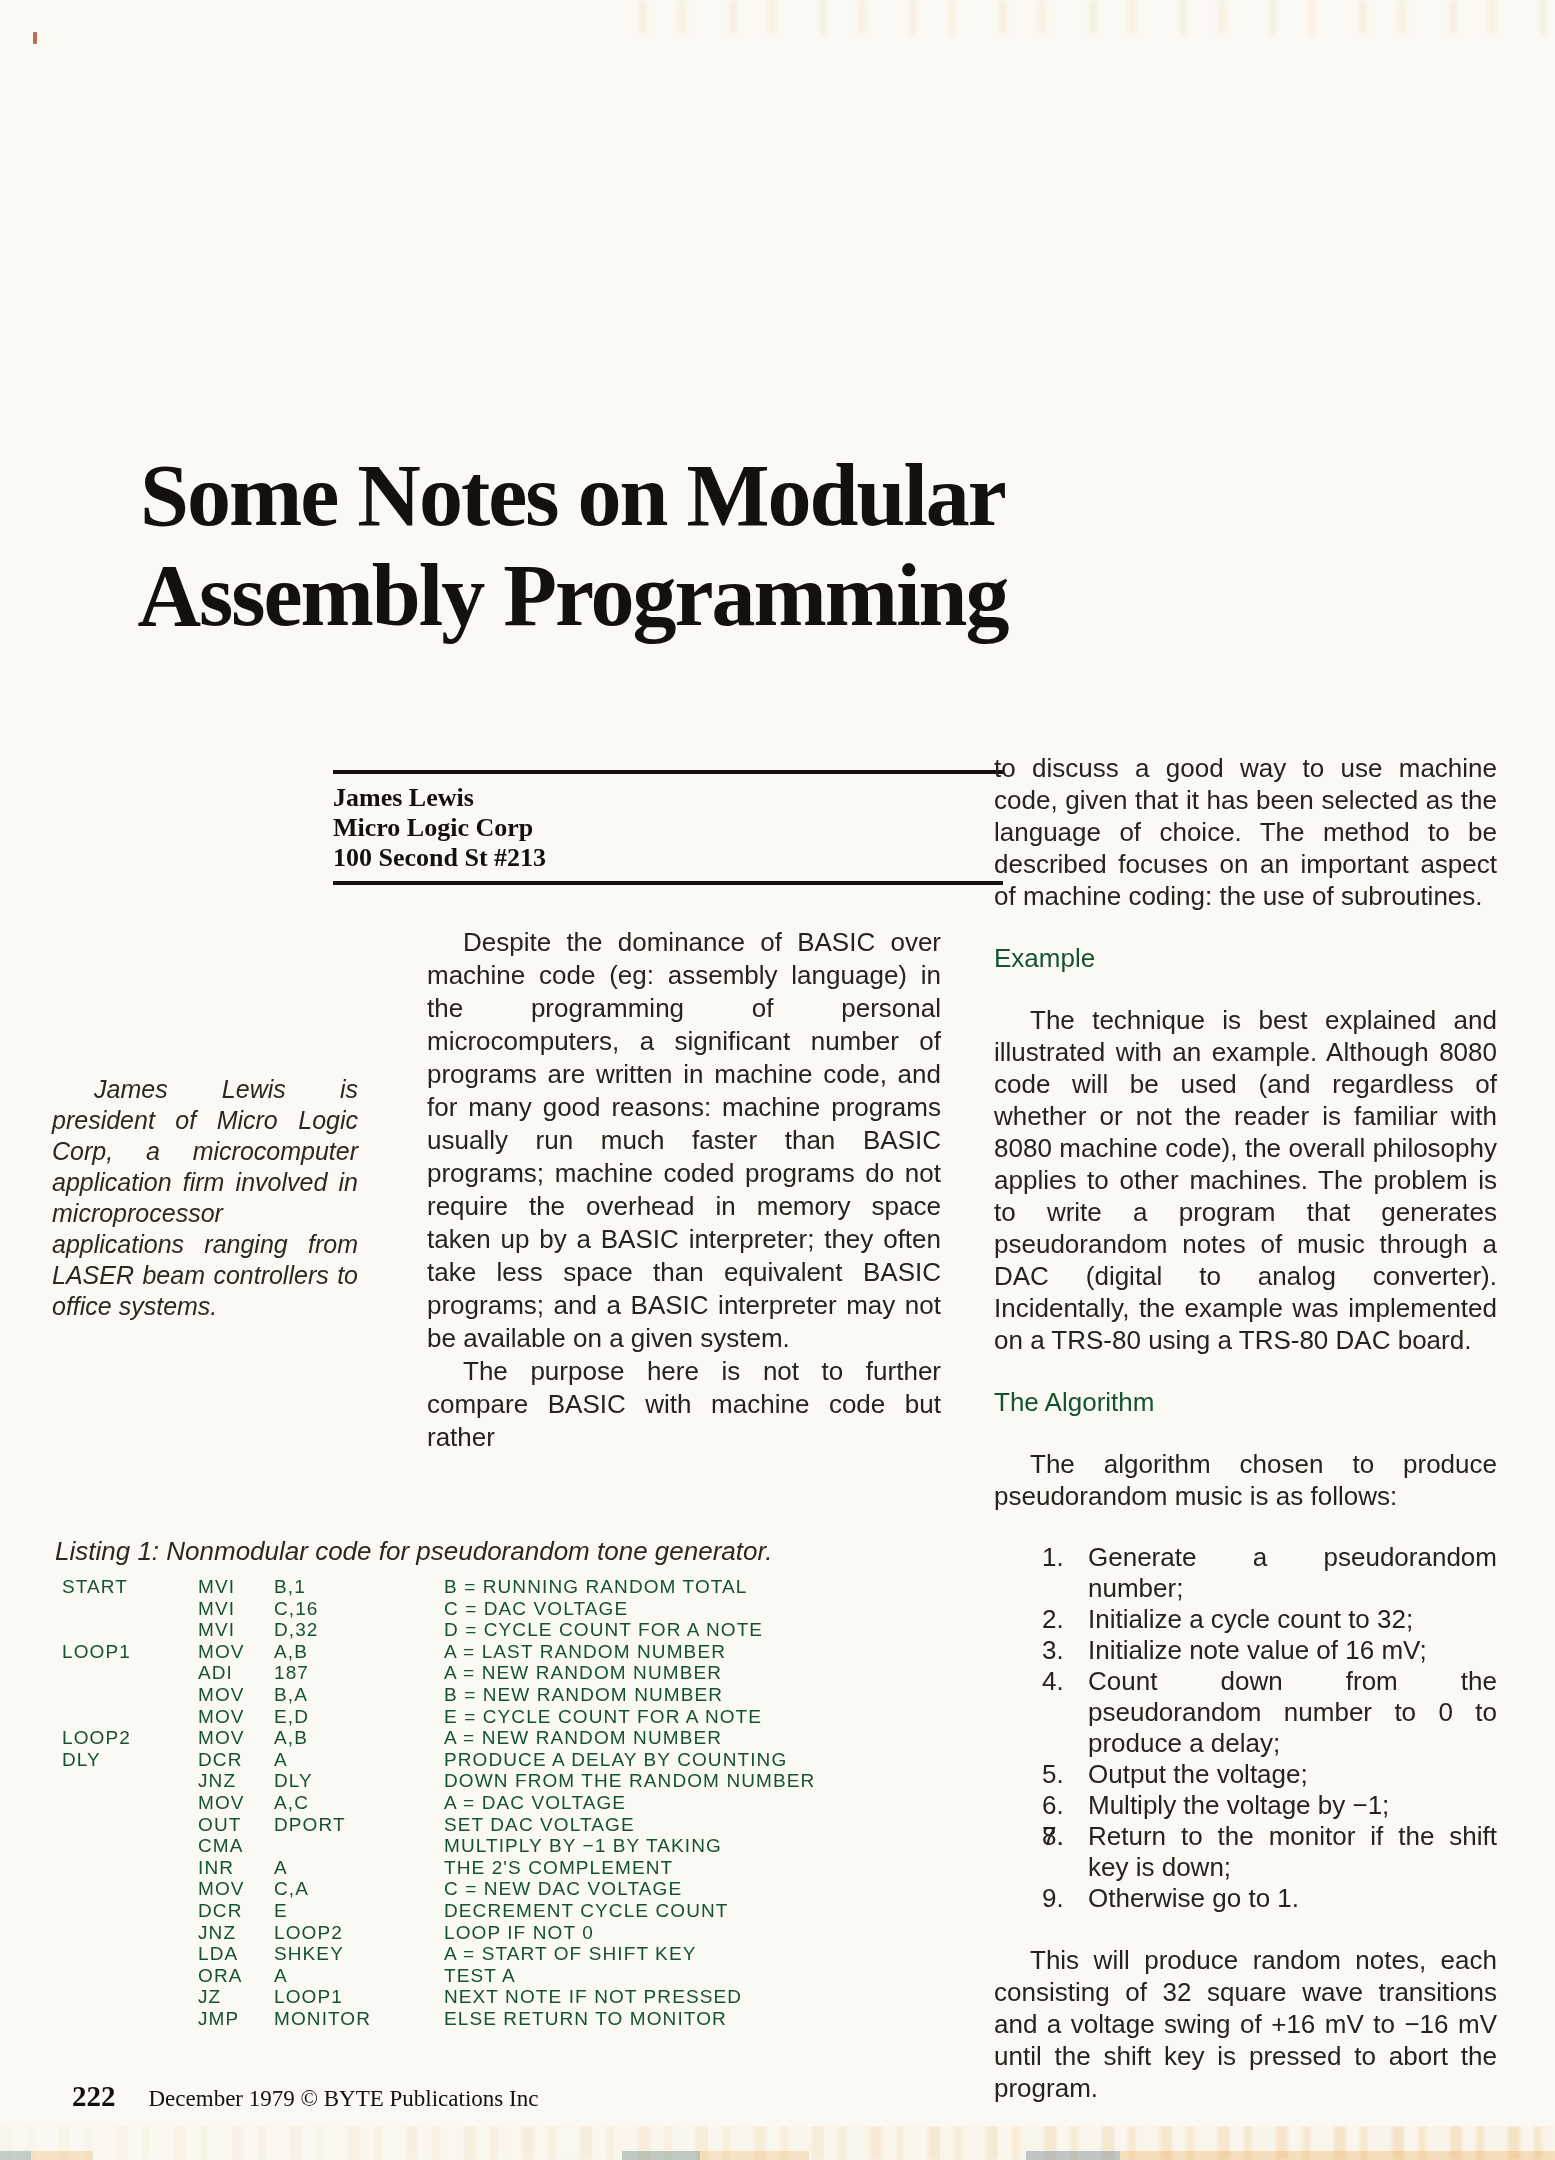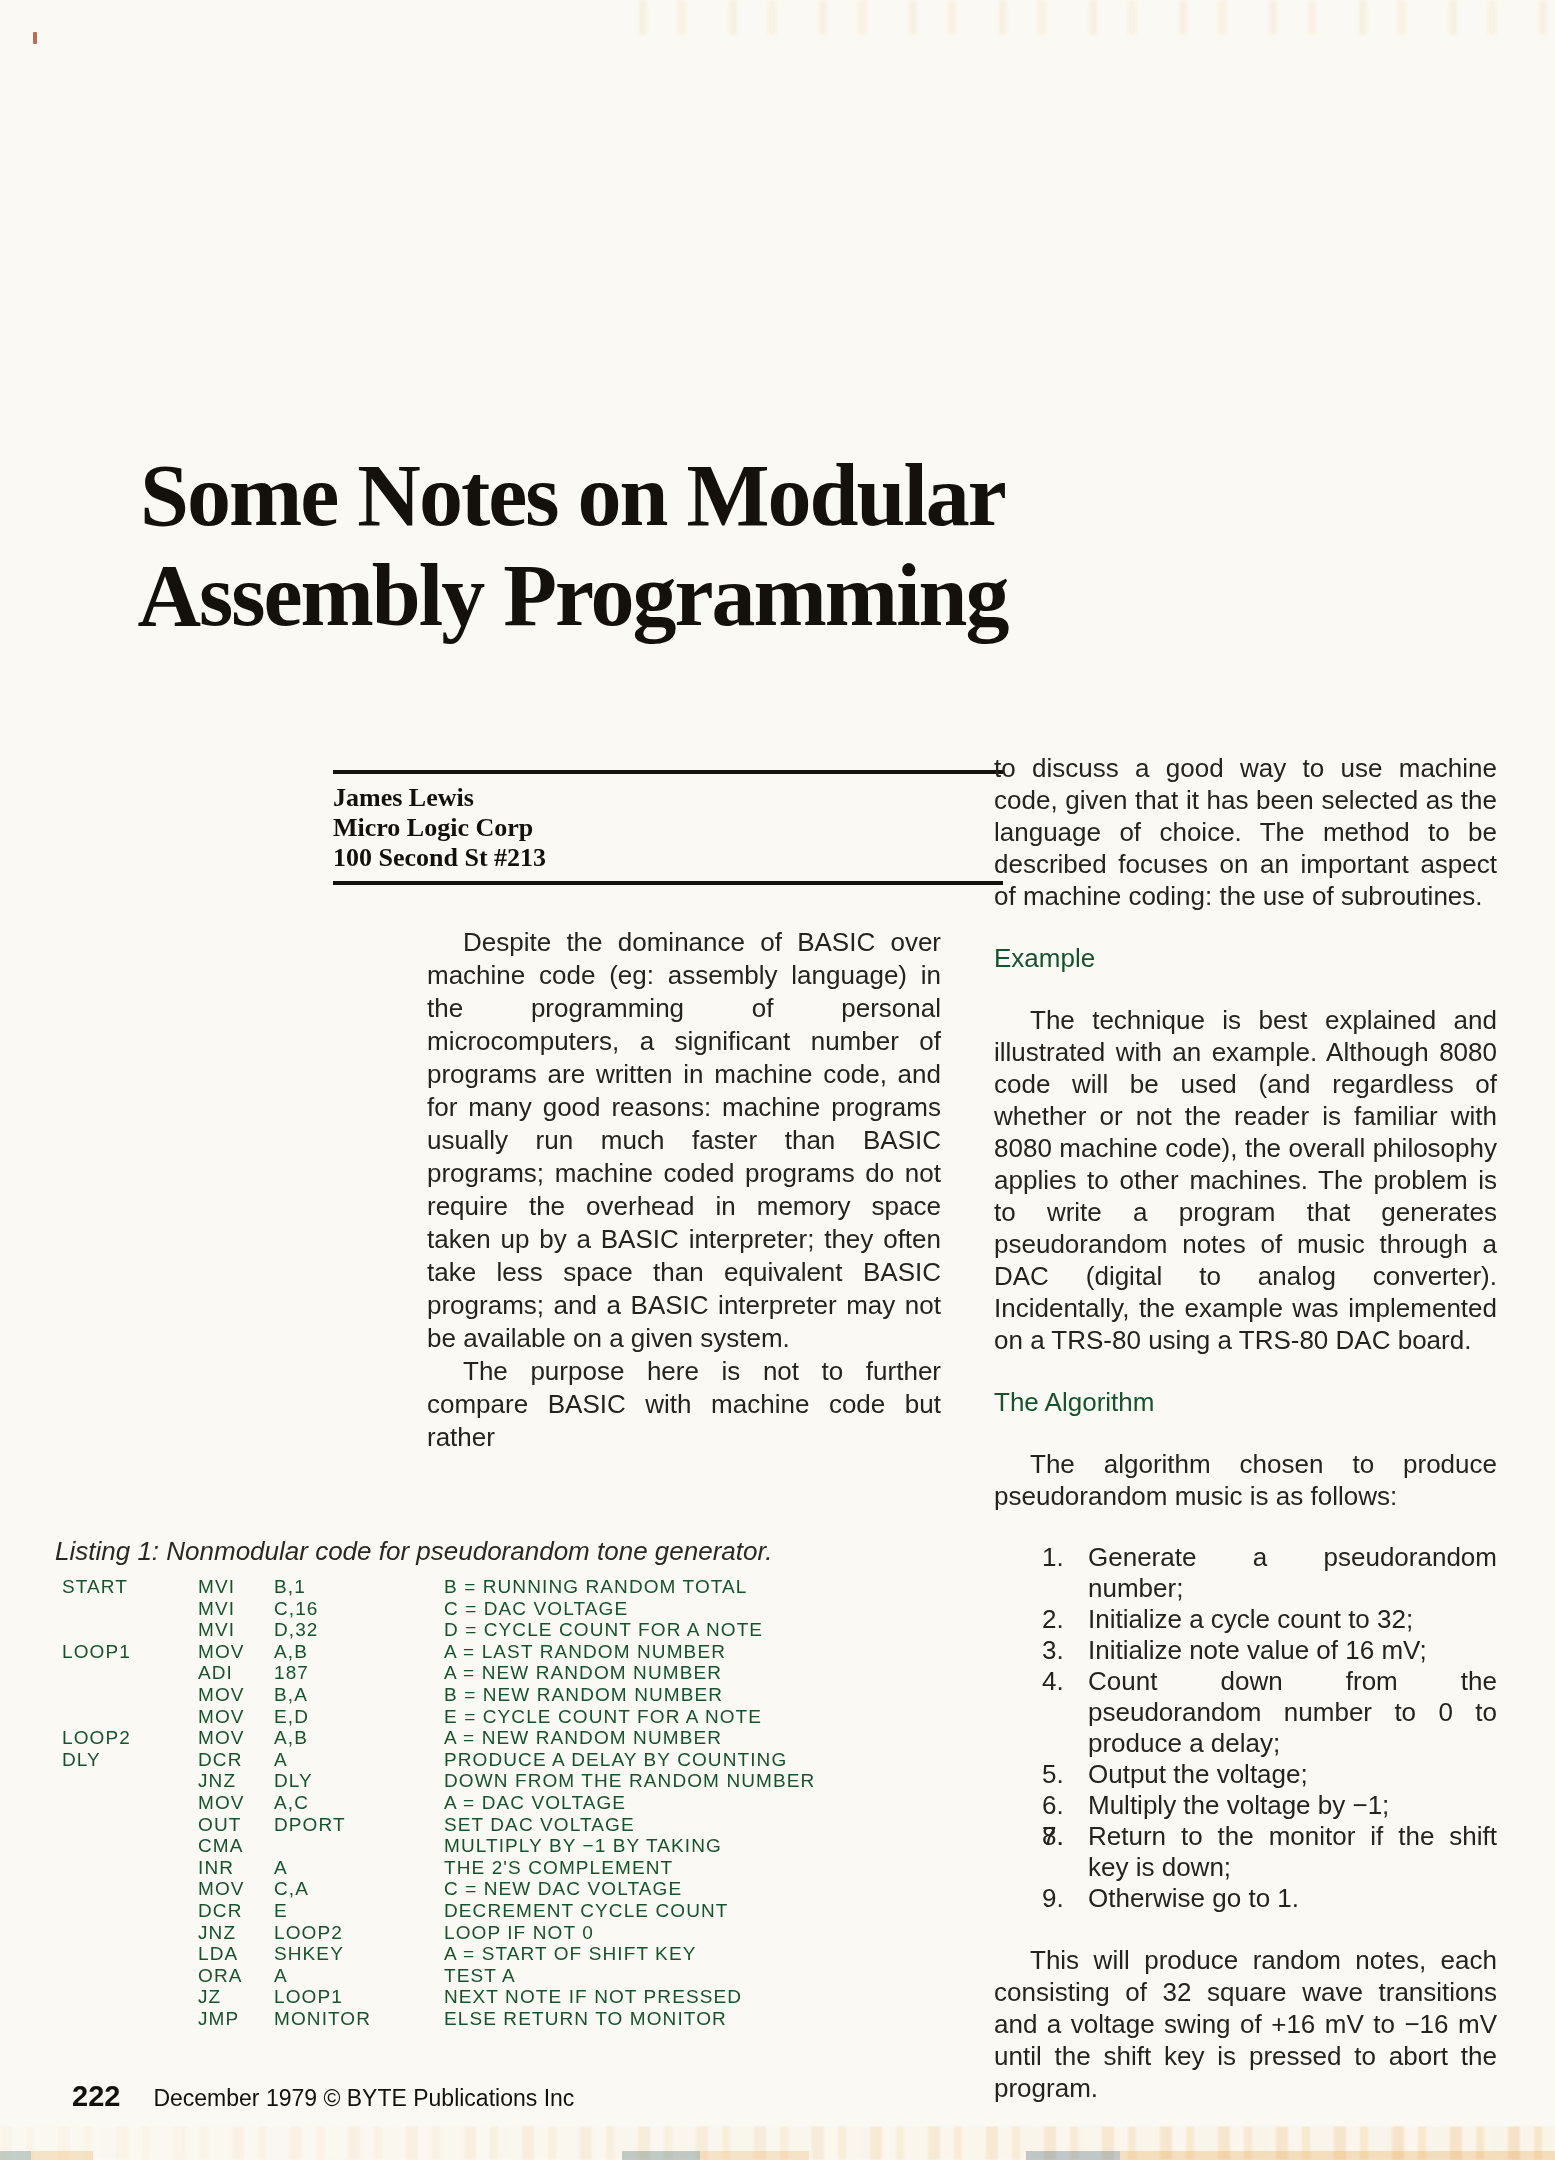--- a/index.html
+++ b/index.html
@@ -66,21 +66,21 @@
   .listing{
     position:absolute;top:1576px;left:62px;width:900px;
     font-size:19px;letter-spacing:1.1px;line-height:21.6px;color:#14532d;
   }
   .code-row{display:grid;grid-template-columns:136px 76px 170px auto;}
   .code-row span{white-space:nowrap;}
 
   
   .footer{
     position:absolute;top:2080px;left:72px;
-    font-family:Liberation Sans, sans-serif;color:#14110d;
+    font-family:Liberation Serif, serif;color:#14110d;
   }
   .footer .pageno{font-weight:700;font-size:29px;}
   .footer .credit{font-size:23px;margin-left:33px;}
 
   
   .artifact-top-right{
     position:absolute;top:0;left:640px;right:0;height:34px;
     background:repeating-linear-gradient(90deg,
       rgba(214,180,90,.14) 0 6px, rgba(214,180,90,0) 6px 38px,
       rgba(226,170,80,.10) 38px 46px, rgba(214,180,90,0) 46px 90px);
@@ -121,20 +121,21 @@
     <span>Some Notes on Modular</span><br>
     <span>Assembly Programming</span>
   </h1>
 
   <div class="author-box">
     <div>James Lewis</div>
     <div>Micro Logic Corp</div>
     <div>100 Second St #213</div>
   </div>
 
+  <aside class="bio">James Lewis is president of Micro Logic Corp, a microcomputer application firm involved in microprocessor applications ranging from LASER beam controllers to office systems.</aside>
 
   <section class="col col-middle">
     <p>Despite the dominance of BASIC over machine code (eg: assembly language) in the programming of personal microcomputers, a significant number of programs are written in machine code, and for many good reasons: machine programs usually run much faster than BASIC programs; machine coded programs do not require the overhead in memory space taken up by a BASIC interpreter; they often take less space than equivalent BASIC programs; and a BASIC interpreter may not be available on a given system.</p>
     <p>The purpose here is not to further compare BASIC with machine code but rather</p>
   </section>
 
   <section class="col col-right">
     <p class="no-indent">to discuss a good way to use machine code, given that it has been selected as the language of choice. The method to be described focuses on an important aspect of machine coding: the use of subroutines.</p>
     <h3>Example</h3>
     <p class="after-head">The technique is best explained and illustrated with an example. Although 8080 code will be used (and regardless of whether or not the reader is familiar with 8080 machine code), the overall philosophy applies to other machines. The problem is to write a program that generates pseudorandom notes of music through a DAC (digital to analog converter). Incidentally, the example was implemented on a TRS-80 using a TRS-80 DAC board.</p>

